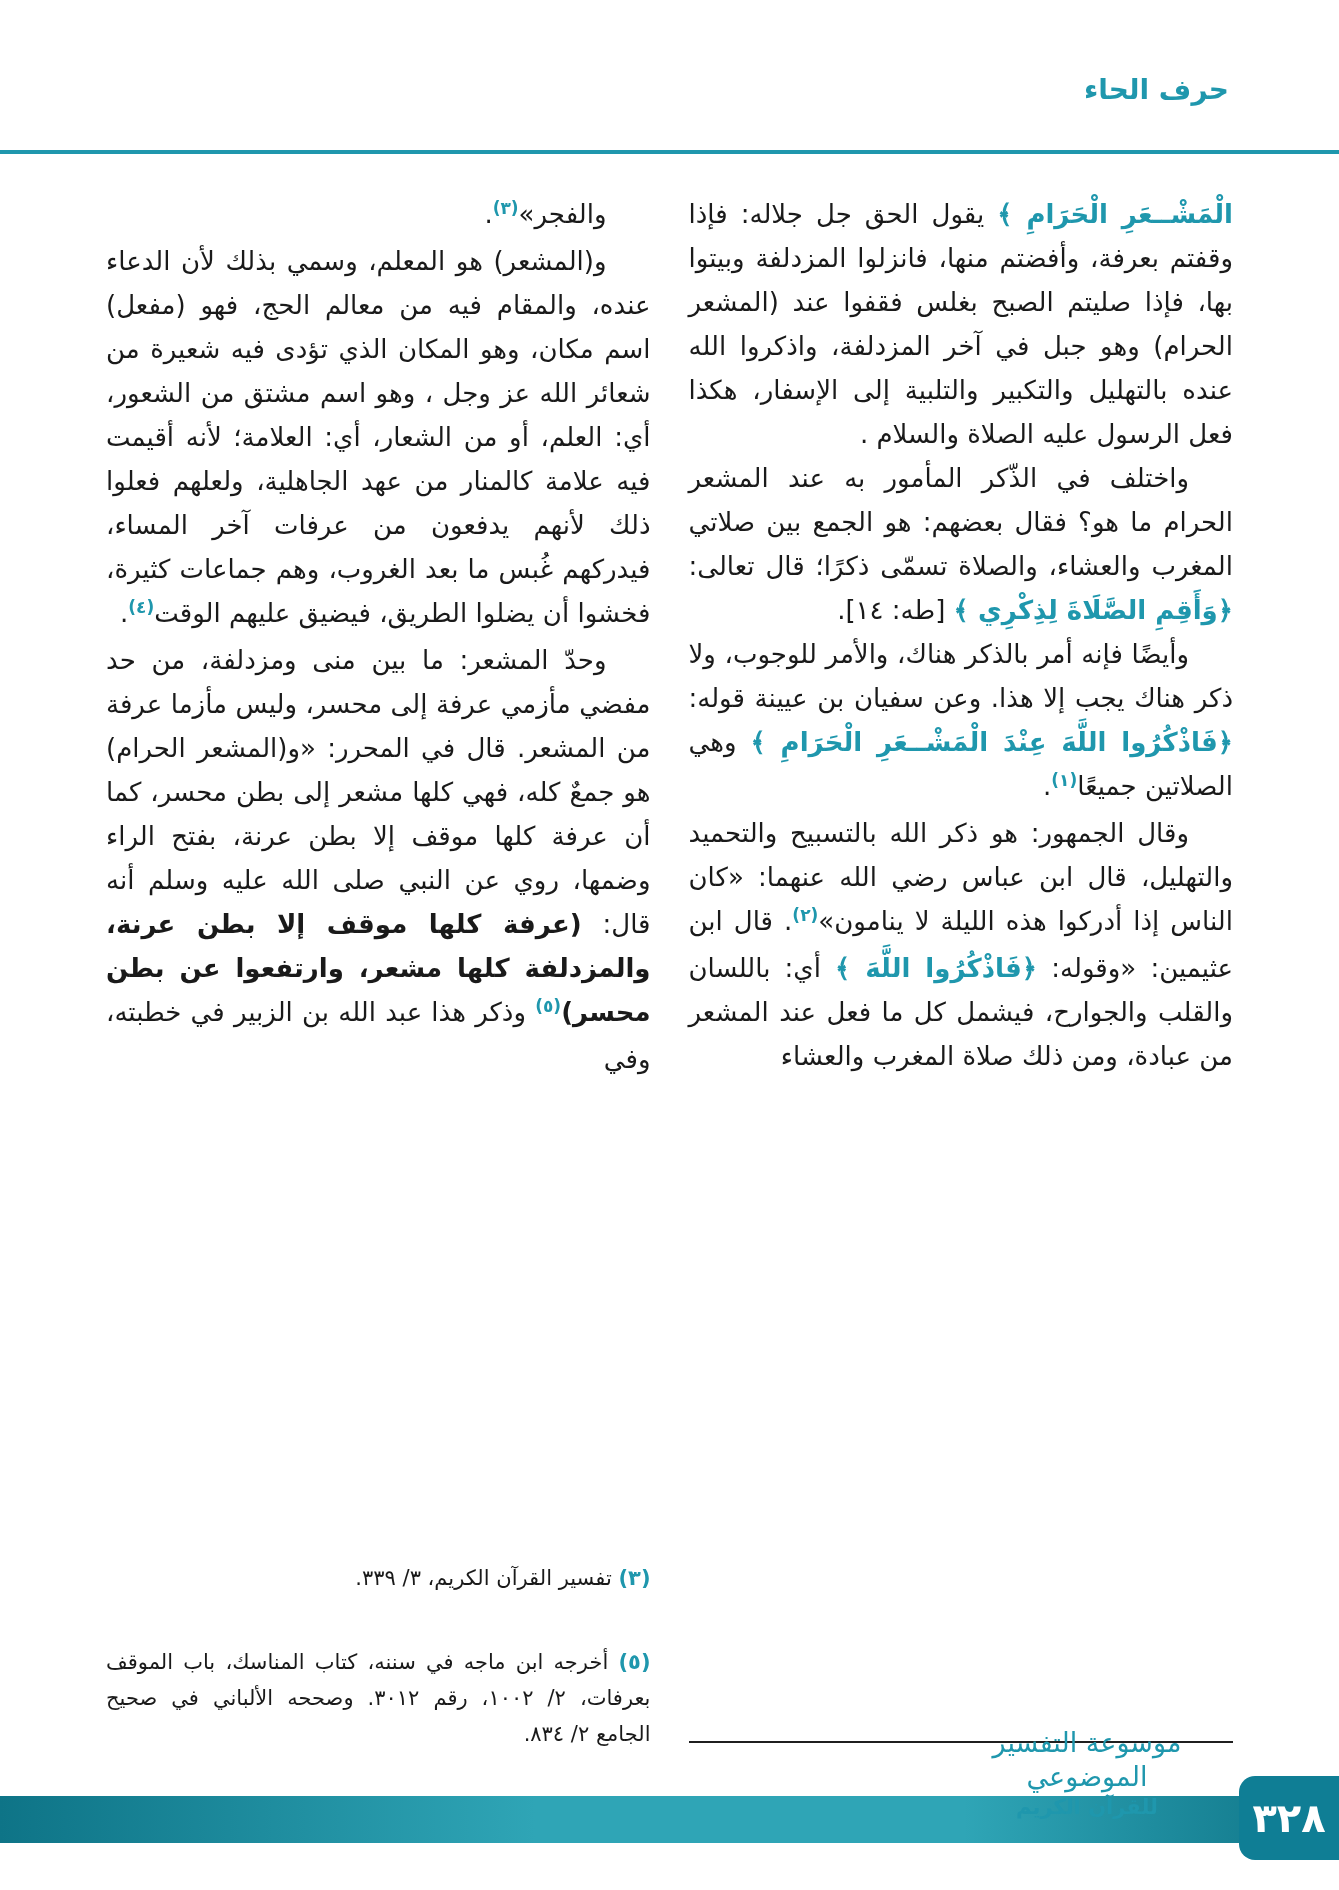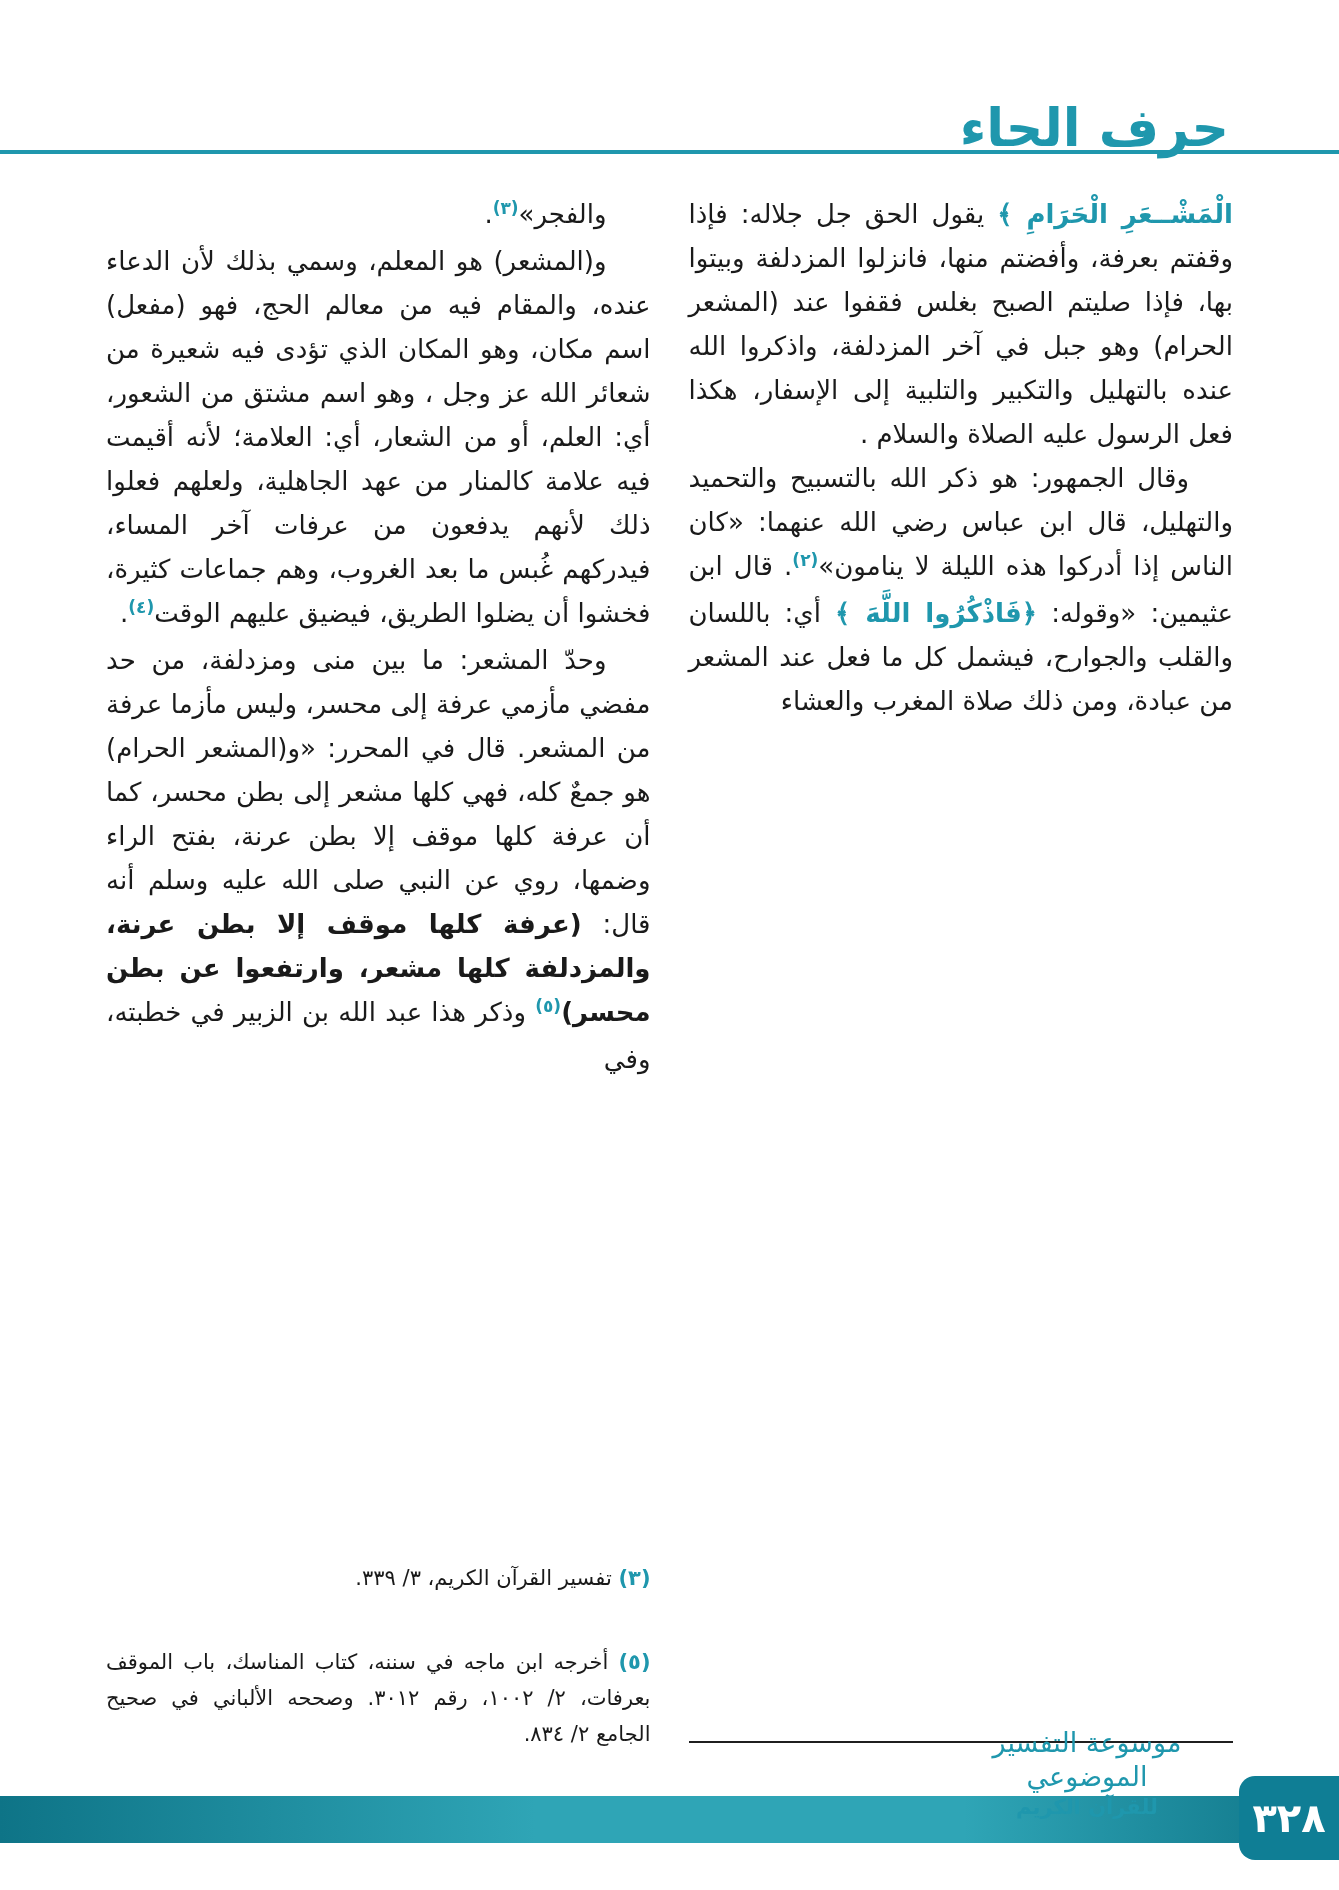--- a/index.html
+++ b/index.html
@@ -9,23 +9,23 @@
     width:1339px; height:1890px;
     margin:0 auto;
     background:#ffffff;
     direction:rtl;
     font-family:"DejaVu Sans", sans-serif;
     color:var(--text, #1a1a1a);
     overflow:hidden;
   }
   
   .chapter-title {
-    position:absolute; top:98px; right:110px;
+    position:absolute; top:73px; right:110px;
     color:var(--accent, #1f97ad);
-    font-size:52px; font-weight:bold;
+    font-size:28px; font-weight:bold;
     letter-spacing:0;
   }
   .header-rule {
     position:absolute; top:150px; left:0; width:100%; height:4px;
     background:var(--accent, #1f97ad);
   }
   
   .columns {
     position:absolute; top:192px; right:106px; left:106px;
     height:1563px;
@@ -86,20 +86,22 @@
 
   <div class="chapter-title">حرف الحاء</div>
 
   <div class="header-rule"></div>
 
   <main class="columns">
 
     <section class="col col-right">
       <div class="body-text">
           <p class="para no-indent"><span class="seg-q">الْمَشْــعَرِ الْحَرَامِ ﴾</span><span class="seg-n"> يقول الحق جل جلاله: فإذا وقفتم بعرفة، وأفضتم منها، فانزلوا المزدلفة وبيتوا بها، فإذا صليتم الصبح بغلس فقفوا عند (المشعر الحرام) وهو جبل في آخر المزدلفة، واذكروا الله عنده بالتهليل والتكبير والتلبية إلى الإسفار، هكذا فعل الرسول عليه الصلاة والسلام .</span></p>
+          <p class="para"><span class="seg-n">واختلف في الذّكر المأمور به عند المشعر الحرام ما هو؟ فقال بعضهم: هو الجمع بين صلاتي المغرب والعشاء، والصلاة تسمّى ذكرًا؛ قال تعالى: </span><span class="seg-q">﴿وَأَقِمِ الصَّلَاةَ لِذِكْرِي ﴾</span><span class="seg-n"> [طه: ١٤].</span></p>
+          <p class="para"><span class="seg-n">وأيضًا فإنه أمر بالذكر هناك، والأمر للوجوب، ولا ذكر هناك يجب إلا هذا. وعن سفيان بن عيينة قوله: </span><span class="seg-q">﴿فَاذْكُرُوا اللَّهَ عِنْدَ الْمَشْــعَرِ الْحَرَامِ ﴾</span><span class="seg-n"> وهي الصلاتين جميعًا</span><span class="seg-r">(١)</span><span class="seg-n">.</span></p>
           <p class="para"><span class="seg-n">وقال الجمهور: هو ذكر الله بالتسبيح والتحميد والتهليل، قال ابن عباس رضي الله عنهما: «كان الناس إذا أدركوا هذه الليلة لا ينامون»</span><span class="seg-r">(٢)</span><span class="seg-n">. قال ابن عثيمين: «وقوله: </span><span class="seg-q">﴿فَاذْكُرُوا اللَّهَ ﴾</span><span class="seg-n"> أي: باللسان والقلب والجوارح، فيشمل كل ما فعل عند المشعر من عبادة، ومن ذلك صلاة المغرب والعشاء</span></p>
         </div>
       <div class="footnotes">
         <div class="fn-rule"></div>
       </div>
     </section>
 
     <section class="col col-left">
       <div class="body-text">
           <p class="para"><span class="seg-n">والفجر»</span><span class="seg-r">(٣)</span><span class="seg-n">.</span></p>

